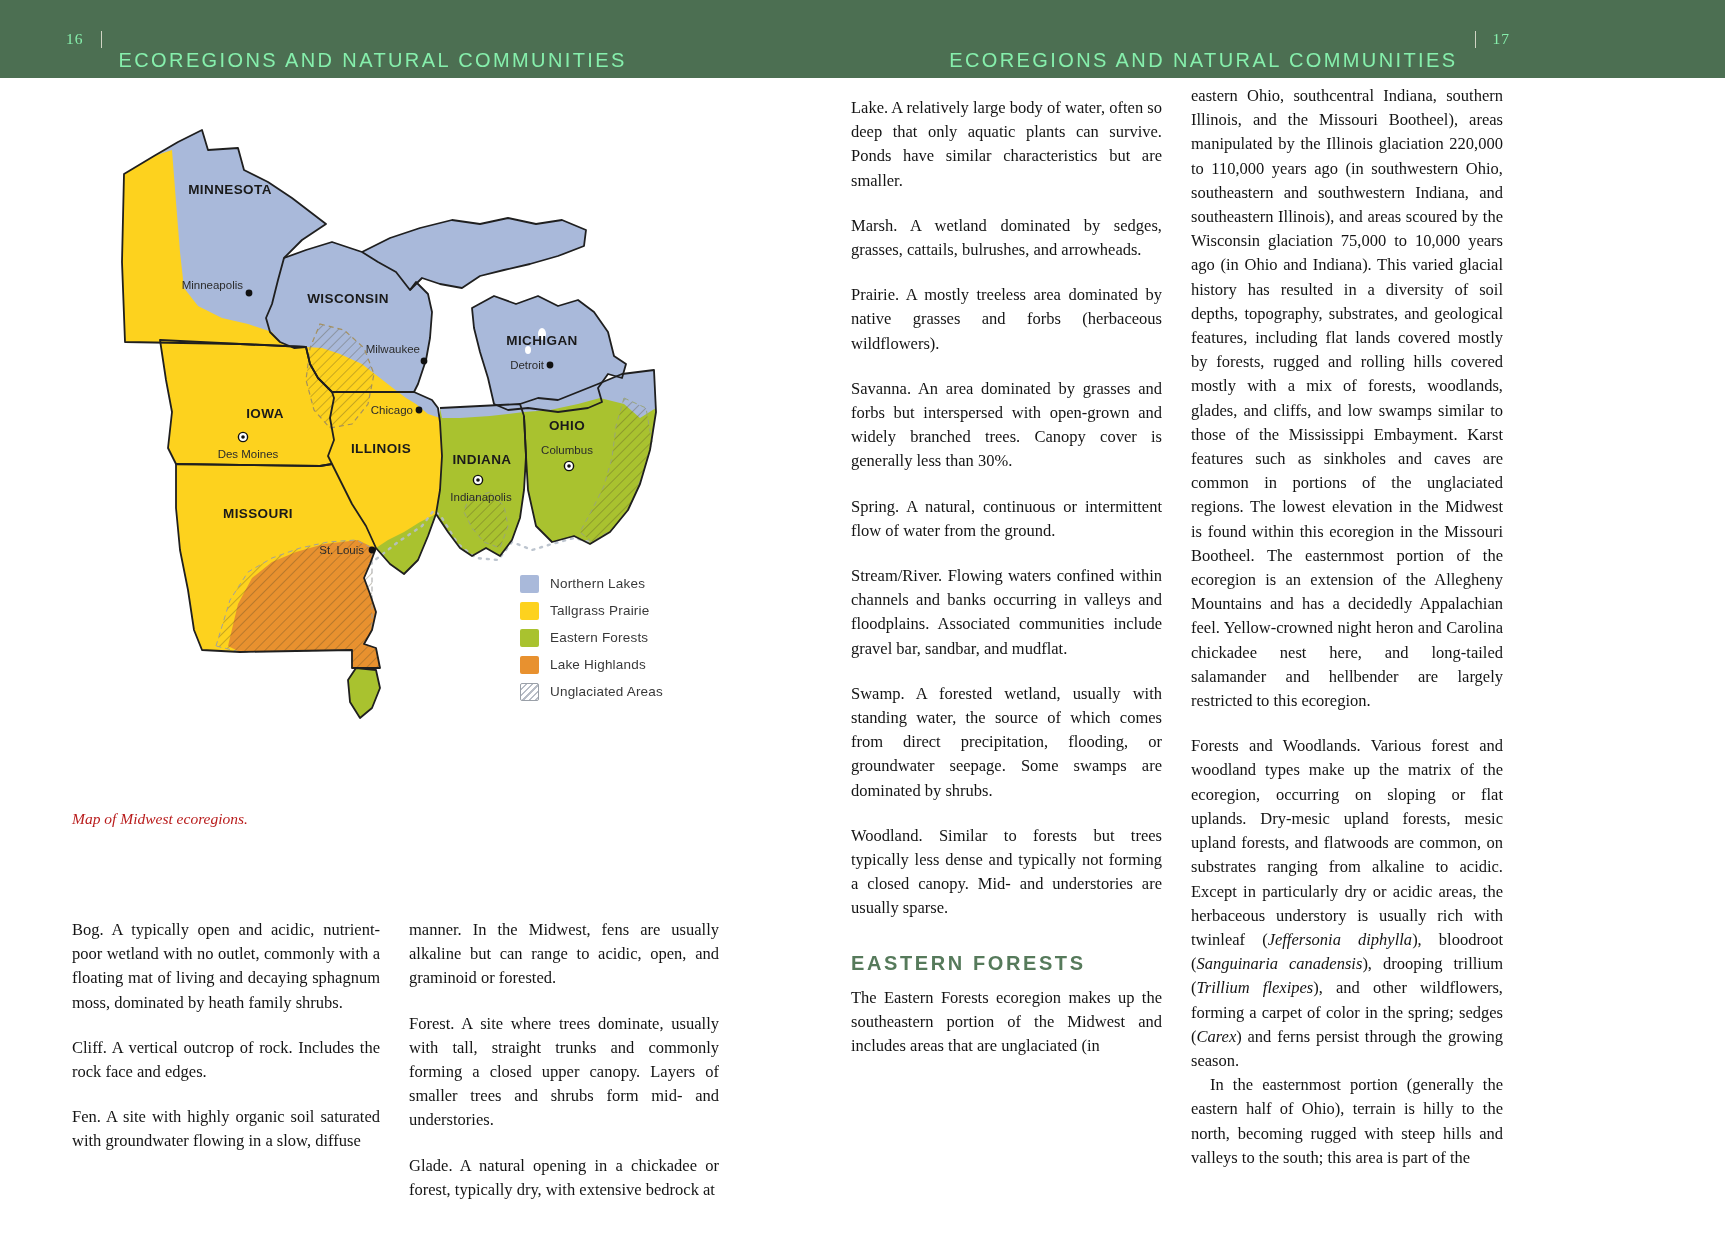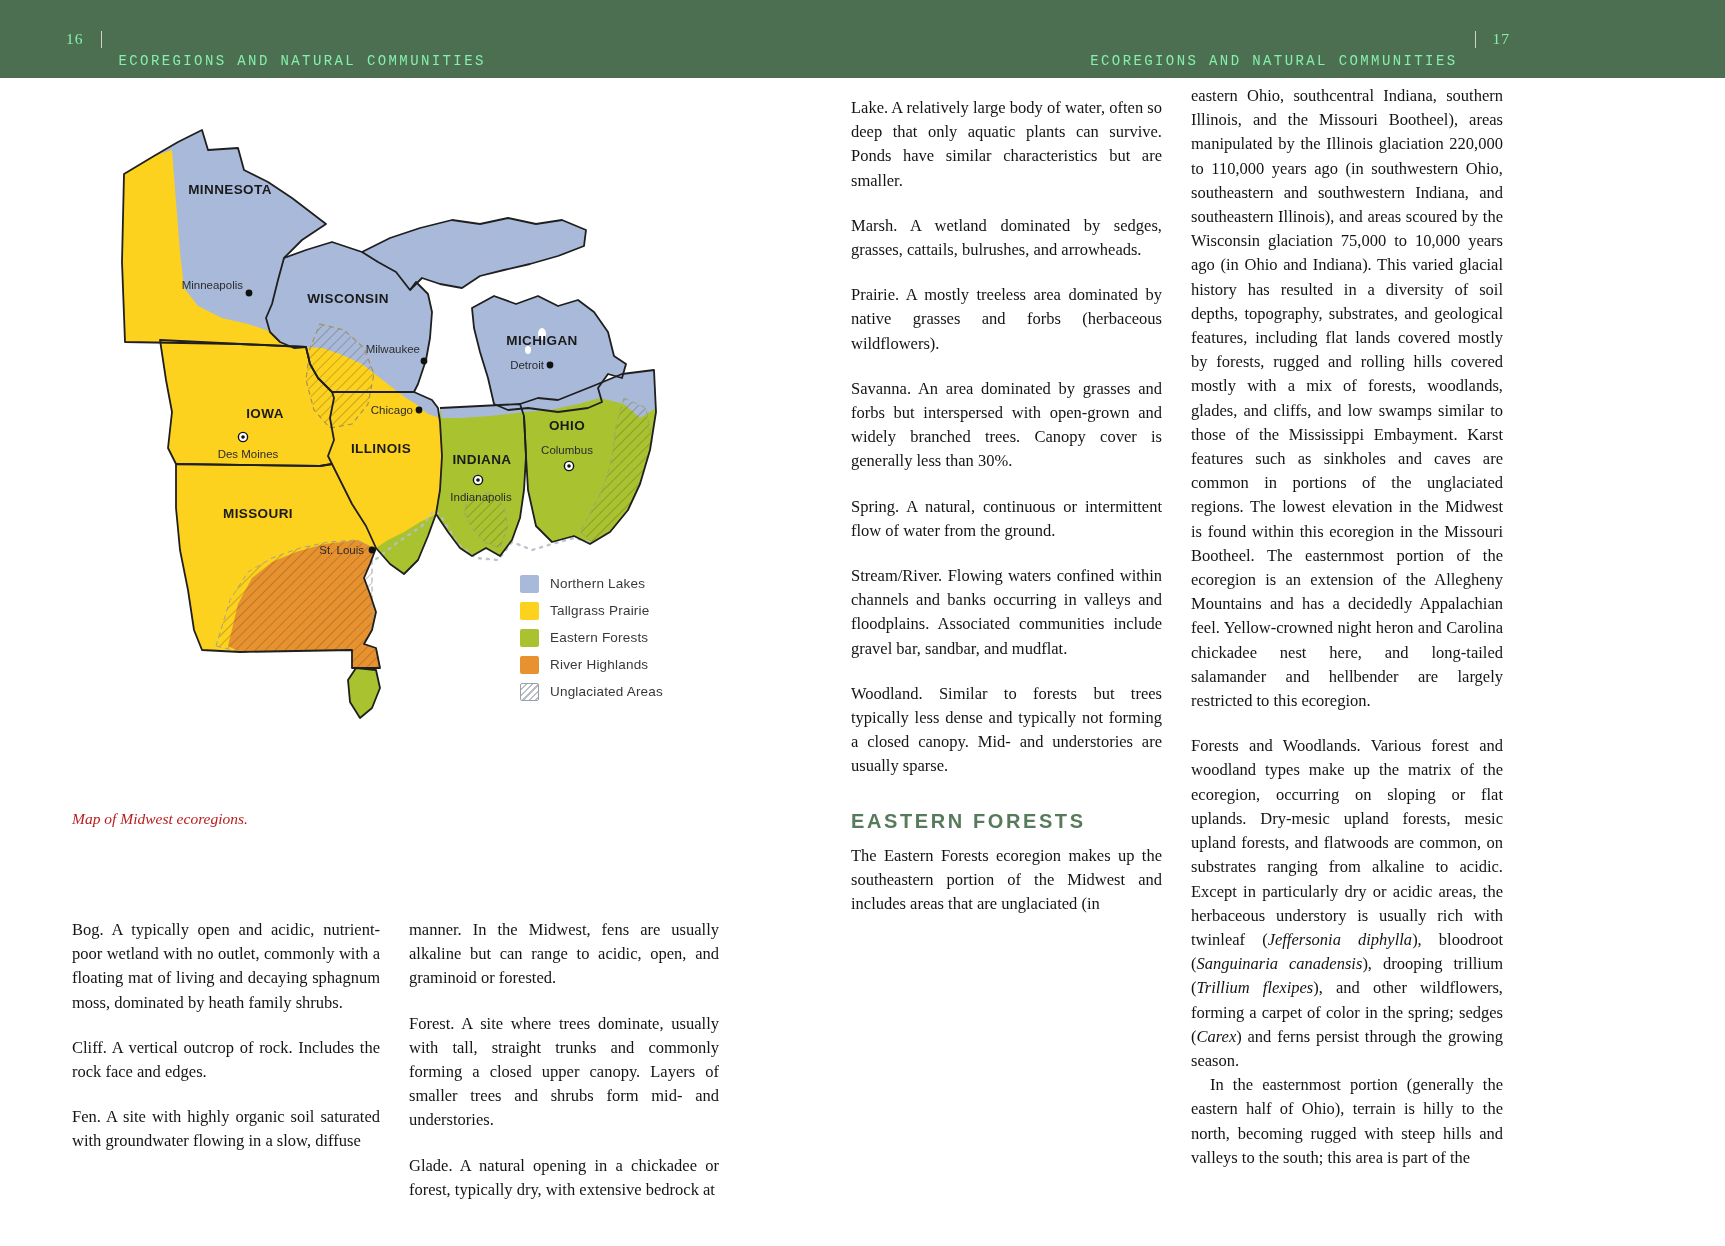--- a/index.html
+++ b/index.html
@@ -9,21 +9,21 @@
   
   .topbar {
     position:absolute; top:0; left:0; width:1725px; height:78px;
     background:#4c6f52; display:flex; align-items:center; justify-content:space-between;
     color:#86efac;
   }
   .topbar .hgroup { display:flex; align-items:center; }
   .topbar .hgroup.left  { padding-left:66px; }
   .topbar .hgroup.right { padding-right:215px; }
   .running-title {
-    font-family:Liberation Mono, monospace; font-size:14px; letter-spacing:2.4px;
+    font-family:Liberation Sans, sans-serif; font-size:20px; letter-spacing:2.4px;
     text-transform:uppercase; white-space:nowrap;margin-top:43px;
   }
   .pagenum { font-family:"Liberation Serif", serif; font-size:15.5px; letter-spacing:1px; }
   .hsep { display:inline-block; width:1px; height:17px; background:#e9e5d8; margin:0 17px; opacity:.85; }
 
   
   .map-wrap { position:absolute; left:80px; top:112px; width:690px; height:648px; }
   .map-wrap svg { display:block; }
 
   .state-label { font-family:"Liberation Sans", sans-serif; font-size:13.5px; font-weight:bold;
@@ -184,21 +184,21 @@
     <div class="legend-row">
       <span class="legend-swatch" style="background: rgb(253, 210, 30);"></span>
       <span class="legend-label">Tallgrass Prairie</span>
     </div>
     <div class="legend-row">
       <span class="legend-swatch" style="background: rgb(169, 194, 47);"></span>
       <span class="legend-label">Eastern Forests</span>
     </div>
     <div class="legend-row">
       <span class="legend-swatch" style="background: rgb(232, 145, 47);"></span>
-      <span class="legend-label">River Highlands</span>
+      <span class="legend-label">Lake Highlands</span>
     </div>
     <div class="legend-row">
       <span class="legend-swatch hatched"></span>
       <span class="legend-label">Unglaciated Areas</span>
     </div>
   </div>
 </figure>
 
 <p class="caption">Map of Midwest ecoregions.</p>
 
@@ -214,20 +214,21 @@
   </div>
 
 <div class="col col-r1">
   <div>
       <p>Lake. A relatively large body of water, often so deep that only aquatic plants can survive. Ponds have similar characteristics but are smaller.</p>
       <p>Marsh. A wetland dominated by sedges, grasses, cattails, bulrushes, and arrowheads.</p>
       <p>Prairie. A mostly treeless area dominated by native grasses and forbs (herbaceous wildflowers).</p>
       <p>Savanna. An area dominated by grasses and forbs but interspersed with open-grown and widely branched trees. Canopy cover is generally less than 30%.</p>
       <p>Spring. A natural, continuous or intermittent flow of water from the ground.</p>
       <p>Stream/River. Flowing waters confined within channels and banks occurring in valleys and floodplains. Associated communities include gravel bar, sandbar, and mudflat.</p>
+      <p>Swamp. A forested wetland, usually with standing water, the source of which comes from direct precipitation, flooding, or groundwater seepage. Some swamps are dominated by shrubs.</p>
       <p>Woodland. Similar to forests but trees typically less dense and typically not forming a closed canopy. Mid- and understories are usually sparse.</p>
     </div>
   <h2 class="section-heading">EASTERN FORESTS</h2>
   <div>
       <p>The Eastern Forests ecoregion makes up the southeastern portion of the Midwest and includes areas that are unglaciated (in</p>
     </div>
 </div>
 <div class="col col-r2">
     <p>eastern Ohio, southcentral Indiana, southern Illinois, and the Missouri Bootheel), areas manipulated by the Illinois glaciation 220,000 to 110,000 years ago (in southwestern Ohio, southeastern and southwestern Indiana, and southeastern Illinois), and areas scoured by the Wisconsin glaciation 75,000 to 10,000 years ago (in Ohio and Indiana). This varied glacial history has resulted in a diversity of soil depths, topography, substrates, and geological features, including flat lands covered mostly by forests, rugged and rolling hills covered mostly with a mix of forests, woodlands, glades, and cliffs, and low swamps similar to those of the Mississippi Embayment. Karst features such as sinkholes and caves are common in portions of the unglaciated regions. The lowest elevation in the Midwest is found within this ecoregion in the Missouri Bootheel. The easternmost portion of the ecoregion is an extension of the Allegheny Mountains and has a decidedly Appalachian feel. Yellow-crowned night heron and Carolina chickadee nest here, and long-tailed salamander and hellbender are largely restricted to this ecoregion.</p>
     <p class="tight"><span>Forests and Woodlands. Various forest and woodland types make up the matrix of the ecoregion, occurring on sloping or flat uplands. Dry-mesic upland forests, mesic upland forests, and flatwoods are common, on substrates ranging from alkaline to acidic. Except in particularly dry or acidic areas, the herbaceous understory is usually rich with twinleaf (</span><em>Jeffersonia diphylla</em><span>), bloodroot (</span><em>Sanguinaria canadensis</em><span>), drooping trillium (</span><em>Trillium flexipes</em><span>), and other wildflowers, forming a carpet of color in the spring; sedges (</span><em>Carex</em><span>) and ferns persist through the growing season.</span></p>

